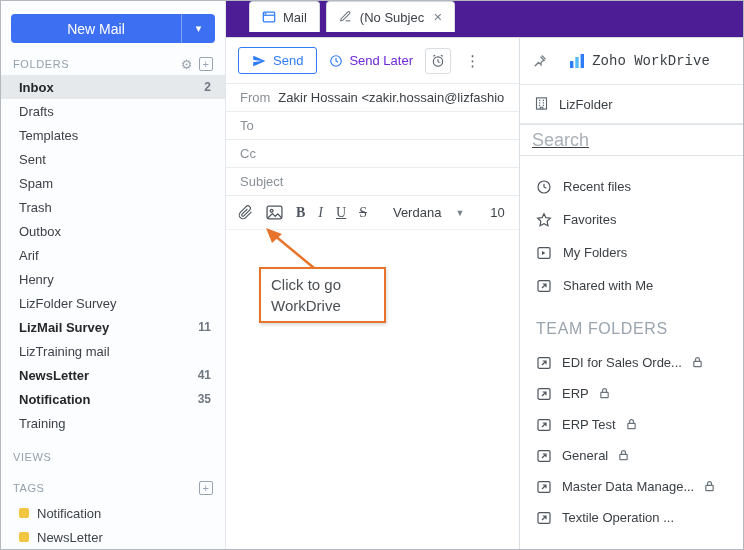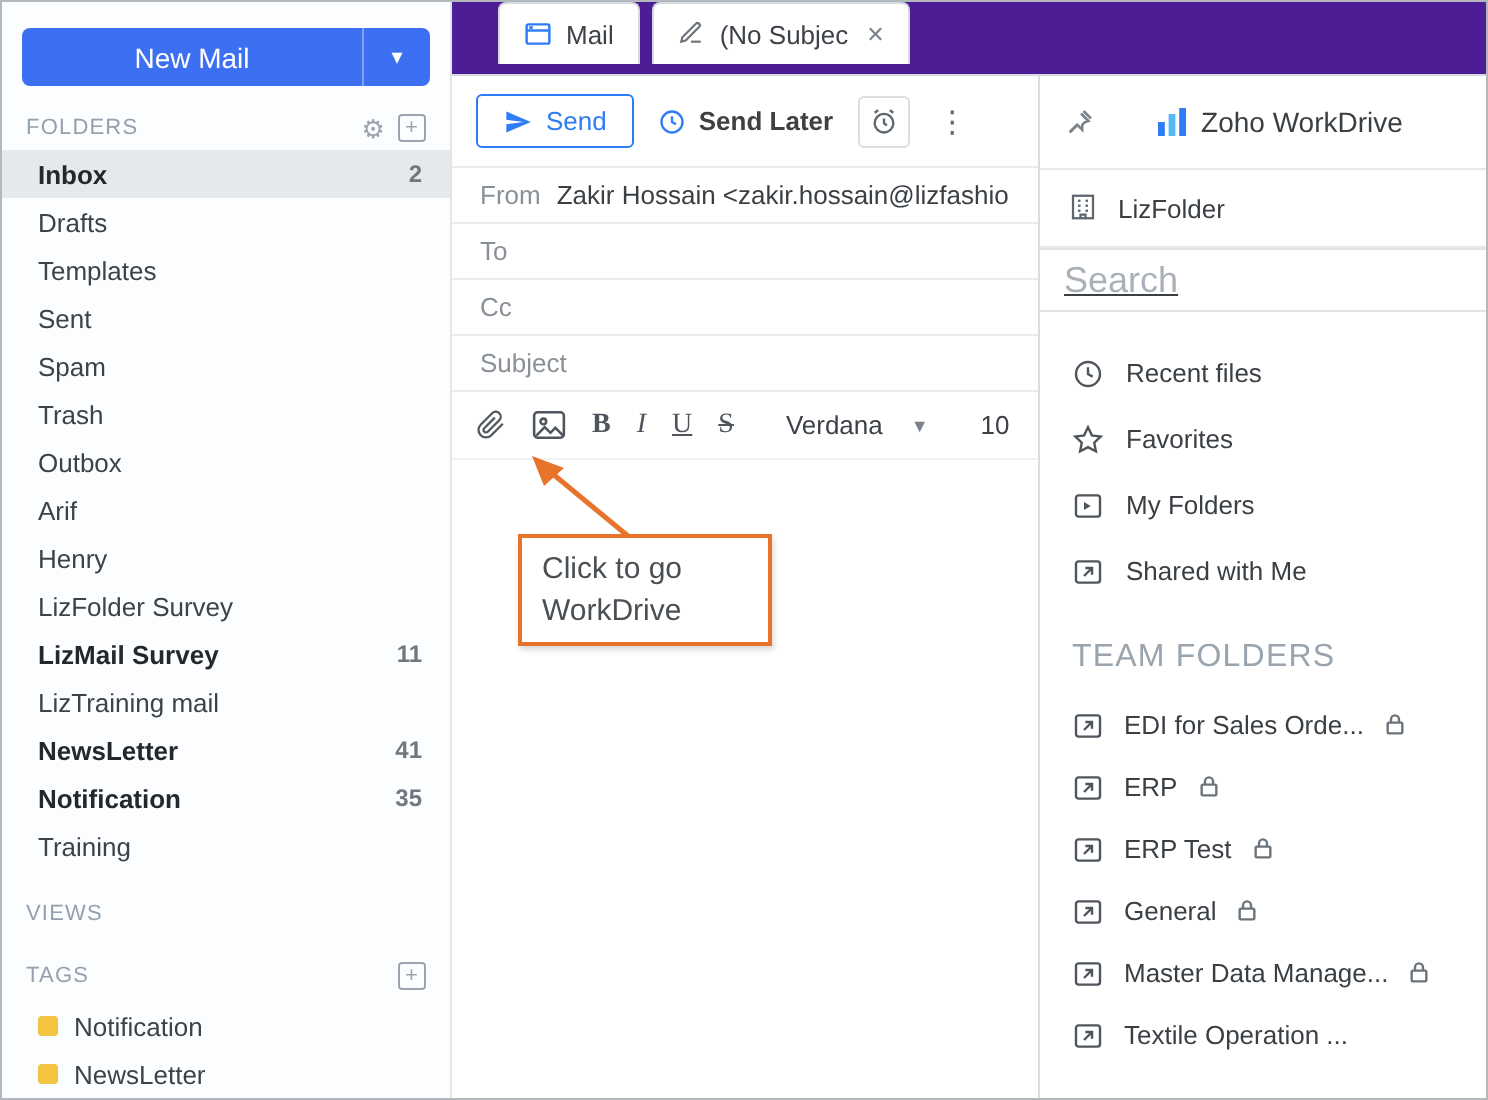--- a/index.html
+++ b/index.html
@@ -43,21 +43,21 @@
   .tab { height:31px; background:#fff; border:1px solid #d5dade; border-bottom:none; border-radius:4px 4px 0 0;
          display:flex; align-items:center; gap:7px; padding:0 12px; font-size:13px; color:#3d4249; cursor:pointer; }
   .tab .closex { color:#7a828a; font-size:11px; margin-left:2px; cursor:pointer; }
   .content-row { flex:1; display:flex; overflow:hidden; }
 
   
   .compose { flex:1; display:flex; flex-direction:column; background:#fff; overflow:hidden; }
   .compose-toolbar { display:flex; align-items:center; gap:12px; padding:9px 12px; border-bottom:1px solid #e8ebee; }
   .send-btn { display:flex; align-items:center; gap:7px; border:1px solid #2e7cf6; color:#2e7cf6; background:#fff;
               border-radius:3px; padding:5px 13px; font-size:13px; cursor:pointer; font-family:inherit; }
-  .send-later { display:flex; align-items:center; gap:6px; color:#404040; font-size:13px; cursor:pointer;font-weight:bold; }
+  .send-later { display:flex; align-items:center; gap:6px; color:#6d28d9; font-size:13px; cursor:pointer; }
   .tool-box { width:26px; height:26px; border:1px solid #d9dee3; border-radius:3px; display:flex;
               align-items:center; justify-content:center; cursor:pointer; color:#5d656d; }
   .dots { color:#5d656d; font-size:15px; cursor:pointer; padding:0 2px; }
   .field-row { min-height:28px; display:flex; align-items:center; padding:0 14px; border-bottom:1px solid #e9ecef;
                font-size:13px; gap:8px; }
   .field-label { color:#8a9097; }
   .field-value { color:#3a3f44; white-space:nowrap; overflow:hidden; }
   .format-bar { display:flex; align-items:center; gap:13px; padding:8px 12px; color:#4e555c; font-size:13px;
                 border-bottom:1px solid #f0f2f4; white-space:nowrap; overflow:hidden; }
   .fmt { cursor:pointer; display:flex; align-items:center; }
@@ -71,21 +71,21 @@
   .body-area { flex:1; position:relative; background:#fff; }
   .callout { position:absolute; left:33px; top:37px; width:127px; border:2px solid #e8742c; background:#fff;
              padding:5px 10px; font-size:15px; color:#4a4f54; line-height:1.4;
              box-shadow:1px 2px 3px rgba(0,0,0,.15); }
   .arrow-svg { position:absolute; left:36px; top:-4px; overflow:visible; pointer-events:none; }
 
   
   .wd { width:224px; flex:0 0 224px; border-left:1px solid #d9dee2; background:#fff; display:flex;
         flex-direction:column; overflow:hidden; }
   .wd-header { height:47px; flex:0 0 47px; display:flex; align-items:center; padding:0 13px;
-               border-bottom:1px solid #e6e9ec; }
+               border-bottom:1px solid #e6e9ec;font-family:Liberation Mono, monospace; }
   .wd-title-wrap { flex:1; display:flex; align-items:center; justify-content:center; gap:7px; }
   .wd-title { font-size:14px; color:#3a3f44; }
   .wd-folder-row { height:39px; display:flex; align-items:center; gap:9px; padding:0 14px;
                    border-bottom:1px solid #e6e9ec; font-size:13px; color:#3a3f44; cursor:pointer; }
   .wd-search { height:32px; border:1px solid #e0e4e7; border-left:none; border-right:none; width:100%;
                padding:0 12px; font-size:18px; color:#3a3f44; font-family:inherit; outline:none;text-decoration:underline; }
   .wd-search::placeholder { color:#a9b0b7; }
   .wd-nav { margin-top:14px; }
   .wd-nav-item { height:33px; display:flex; align-items:center; gap:11px; padding:0 16px; font-size:13px;
                  color:#3a3f44; cursor:pointer; }

